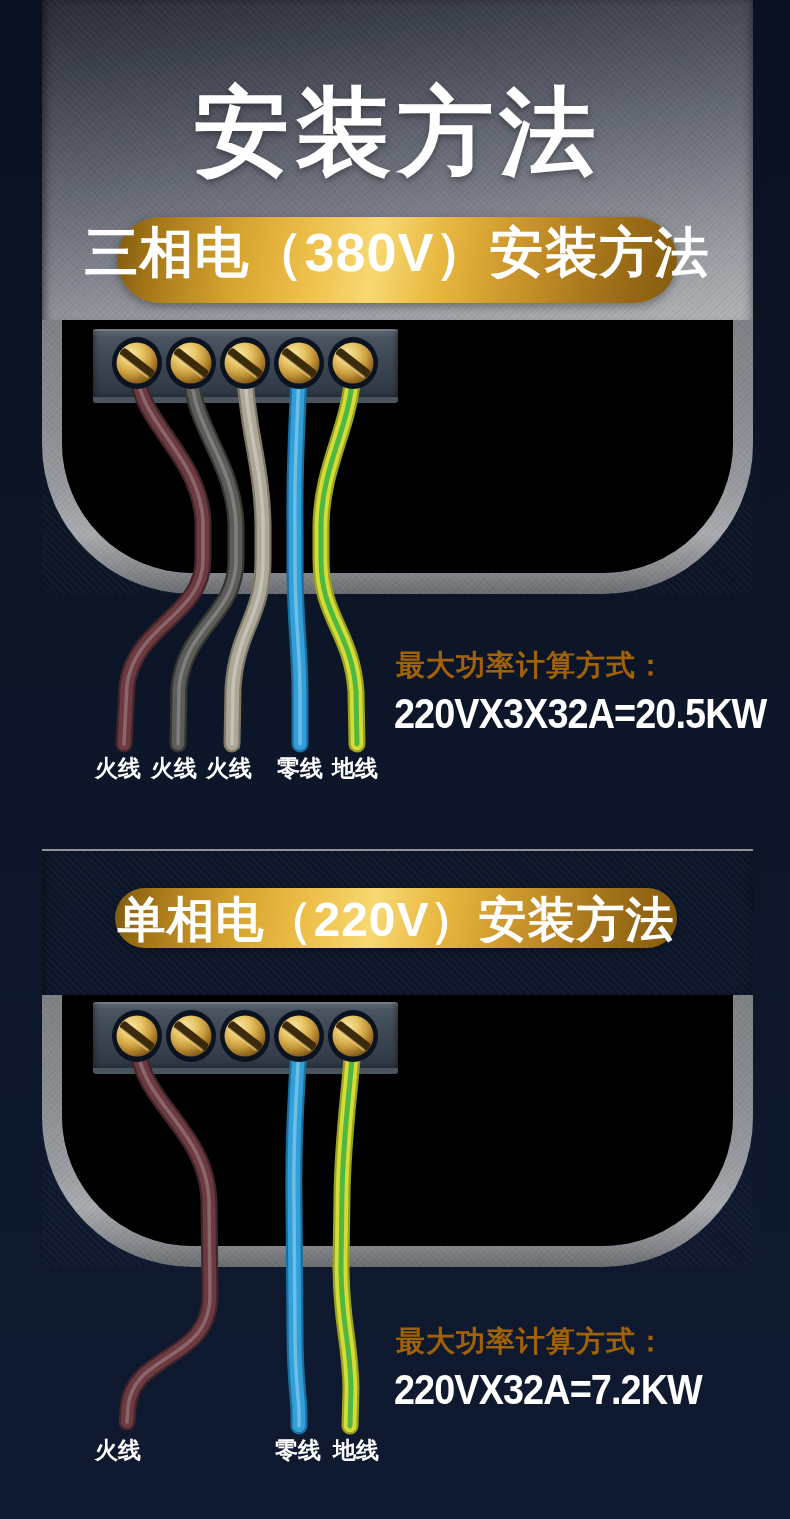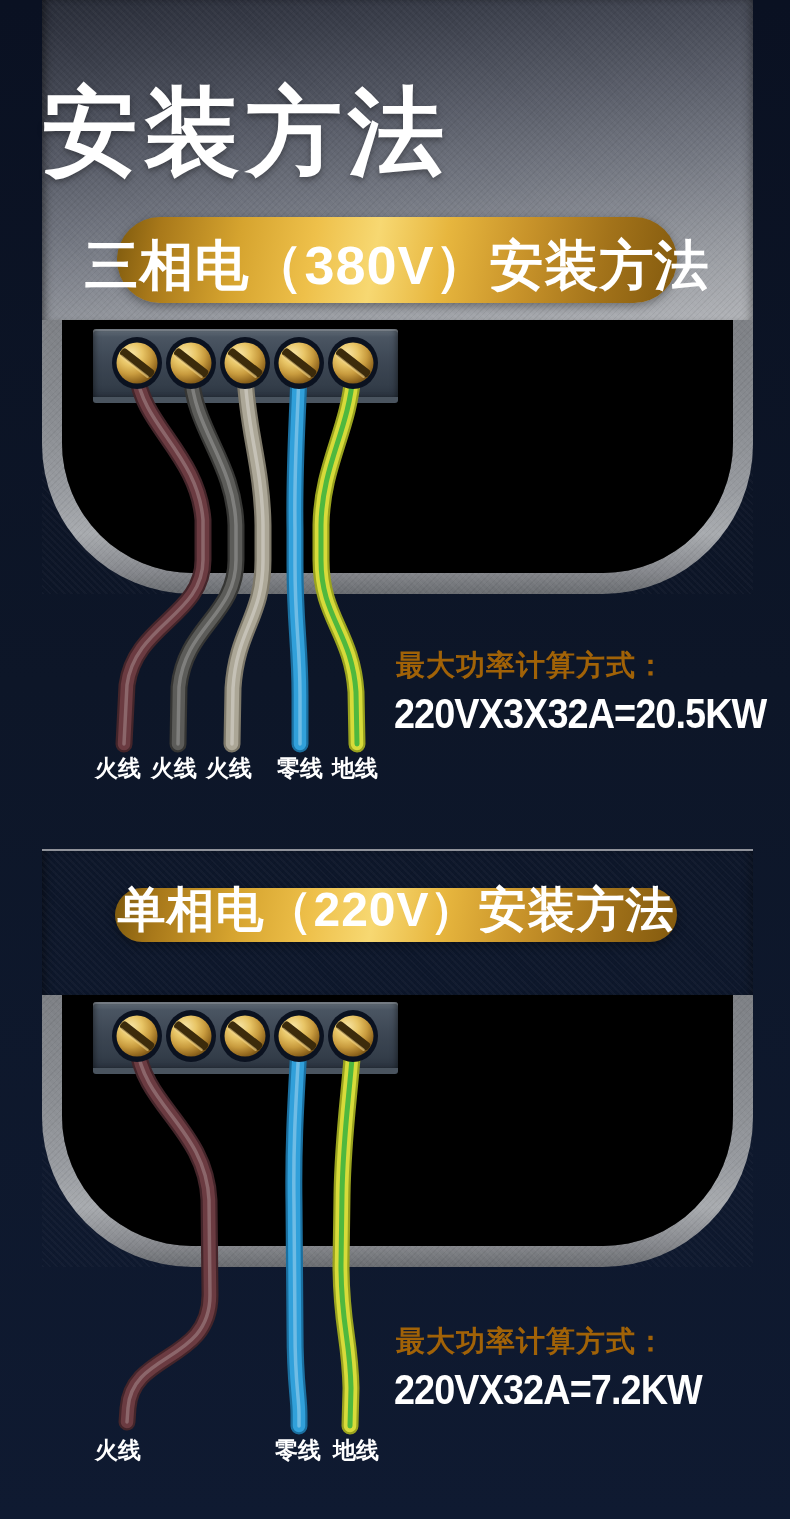--- a/index.html
+++ b/index.html
@@ -31,32 +31,32 @@
   }
   .noise::before{
     content:"";position:absolute;inset:0;pointer-events:none;
     background-image:
       repeating-linear-gradient(45deg, rgba(255,255,255,.028) 0 2px, transparent 2px 5px),
       repeating-linear-gradient(-45deg, rgba(0,0,0,.05) 0 1px, transparent 1px 4px);
   }
   
   .title{
     position:absolute;left:0;right:0;top:82px;margin:0;
-    color:#ffffff;font-size:96px;font-weight:900;
+    text-align:center;color:#ffffff;font-size:96px;font-weight:900;
     letter-spacing:6px;line-height:1.05;
     text-shadow:0 3px 6px rgba(0,0,0,.35);
   }
   .badge{
-    position:absolute;display:flex;align-items:flex-end;justify-content:center;
+    position:absolute;display:flex;align-items:flex-start;justify-content:center;
     color:#fff;font-weight:900;white-space:nowrap;
     background:linear-gradient(100deg,#7e5a0e 0%,#a9791a 8%,#d6a42f 22%,#eec04a 35%,#f7d872 46%,#e7b63e 58%,#c8932a 72%,#a3731a 86%,#835a0e 100%);
     box-shadow:0 3px 10px rgba(0,0,0,.35);
   }
   .badge1{left:117px;top:217px;width:560px;height:86px;border-radius:43px;font-size:54px;letter-spacing:1px;}
-  .badge2{left:115px;top:888px;width:562px;height:54px;border-radius:36px;font-size:48px;letter-spacing:1px;}
+  .badge2{left:115px;top:888px;width:562px;height:60px;border-radius:36px;font-size:48px;letter-spacing:1px;}
   
   .basin{
     position:absolute;left:42px;width:711px;
     background:linear-gradient(180deg,#7d8085 0%,#8a8d92 38%,#989ba0 62%,#a8abaf 78%,#85878c 92%,#696c70 100%);
     z-index:1;
   }
   .basin1{top:320px;height:274px;border-radius:0 0 150px 150px;}
   .basin2{top:995px;height:272px;border-radius:0 0 150px 150px;}
   .basin-inner{
     position:absolute;left:20px;right:20px;top:0;bottom:21px;

